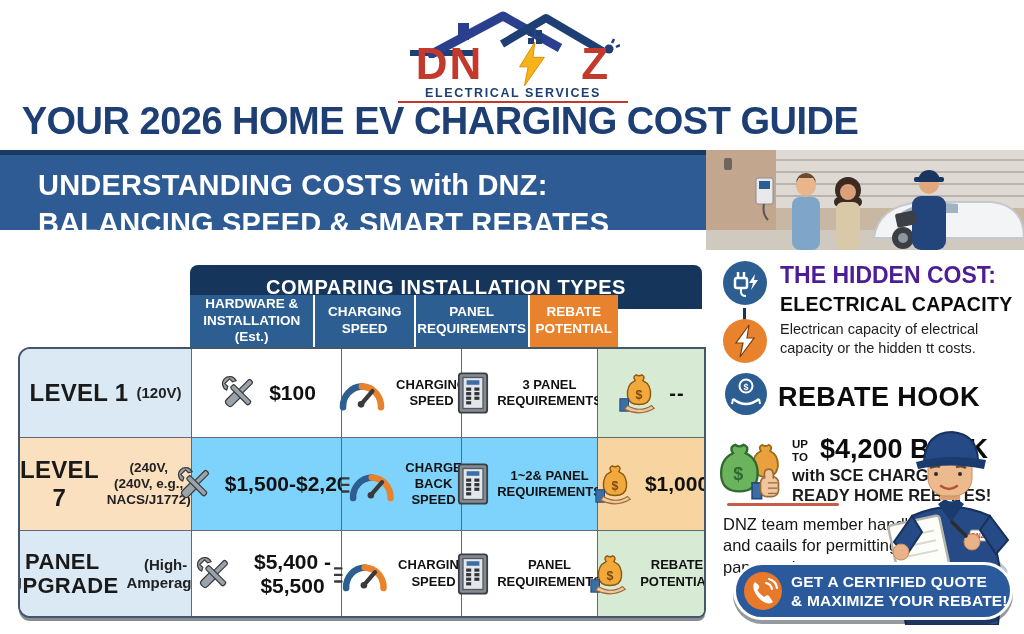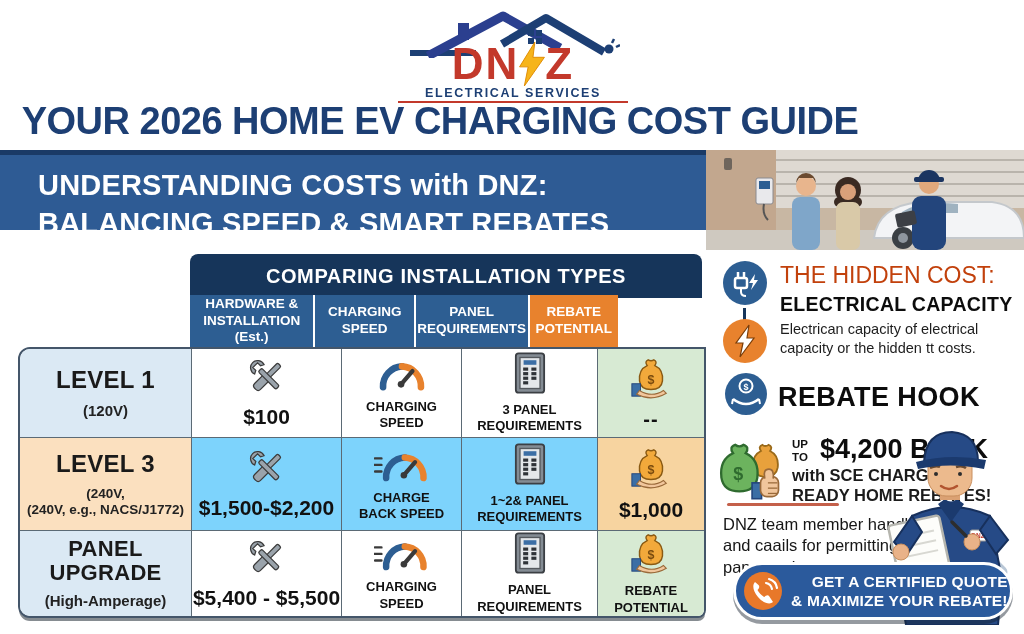--- a/index.html
+++ b/index.html
@@ -4,84 +4,84 @@
 <style>
   html,body{margin:0;padding:0;background:#fff;}
   body{width:1024px;height:634px;position:relative;overflow:hidden;
        font-family:"Liberation Sans",sans-serif;-webkit-font-smoothing:antialiased;}
   .abs{position:absolute;}
   .pre{white-space:pre-line;text-align:center;}
 
   
   .logo{left:398px;top:6px;width:230px;height:92px;text-align:center;}
   .logo-roof{position:absolute;left:8px;top:0;}
-  .logo-row{position:absolute;left:0;top:36px;width:100%;display:flex;align-items:center;justify-content:center;}
+  .logo-row{position:absolute;left:0;top:36px;width:100%;display:flex;align-items:center;justify-content:center;gap:36px;}
   .logo-letters{font-size:44px;font-weight:bold;color:#c3392b;letter-spacing:2px;line-height:1;}
   .logo-tag{position:absolute;left:0;top:80px;width:100%;font-size:12.5px;font-weight:bold;
             color:#1d3f74;letter-spacing:1.6px;border-bottom:2px solid #c3392b;padding-bottom:1px;}
 
   
   .main-title{left:0;top:100px;width:880px;text-align:center;font-size:38px;font-weight:bold;
               color:#1d3f74;letter-spacing:-0.5px;}
 
   
   .banner{left:0;top:150px;width:706px;height:80px;background:#2e5b94;border-top:5px solid #1a3a66;
           box-sizing:border-box;color:#fff;padding:12px 0 0 38px;}
   .banner div{font-size:29px;font-weight:bold;line-height:1.3;letter-spacing:.2px;}
   .photo{left:706px;top:150px;width:318px;height:100px;overflow:hidden;}
 
   
-  .tbl-title{left:190px;top:254px;width:512px;height:44px;background:#16355a;border-radius:8px 8px 0 0;
+  .tbl-title{left:190px;top:265px;width:512px;height:44px;background:#16355a;border-radius:8px 8px 0 0;
              color:#fff;font-weight:bold;font-size:20px;letter-spacing:.6px;display:flex;
              align-items:center;justify-content:center;}
   .tbl-cols{left:190px;top:295px;width:428px;height:52px;display:flex;}
   .tbl-cols .col{background:#2d5e92;color:#fff;font-weight:bold;font-size:13.5px;line-height:1.25;
                  display:flex;align-items:center;justify-content:center;text-align:center;
                  border-right:2px solid #fff;box-sizing:border-box;}
   .tbl-cols .col:last-child{border-right:none;background:#e8822d;}
   .c1{width:150px;} .c2{width:120px;} .c3{width:136px;} .c4{width:106px;}
 
   .tbl-body{left:18px;top:347px;width:684px;display:grid;
             grid-template-columns:172px 150px 120px 136px 106px;
             grid-template-rows:89px 93px 85px;
             border:2px solid #44566a;border-radius:12px 0 8px 12px;overflow:hidden;
             box-shadow:0 4px 0 -1px rgba(35,45,55,.55);background:#fff;}
-  .cell{display:flex;flex-direction:column;align-items:center;justify-content:center;gap:8px;
+  .cell{display:flex;flex-direction:row;align-items:center;justify-content:center;gap:8px;
         border-right:1.6px solid #5b6a75;border-bottom:1.6px solid #5b6a75;background:#fff;
         text-align:center;box-sizing:border-box;}
   .cell:nth-child(5n){border-right:none;}
   .cell.last-row{border-bottom:none;}
   .lbl{font-weight:bold;}
   .lbl .big{font-size:24px;color:#1a1a1a;letter-spacing:.3px;}
   .lbl .sub{font-size:15px;color:#222;font-weight:bold;line-height:1.2;}
   .lbl2 .sub{font-size:13.5px;}
   .bg-blue{background:#dbe9f4;}
   .bg-peach{background:#fbe0bf;}
   .bg-rowpeach{background:#7dd3fc;}
   .bg-rebpeach{background:#f7d4a0;}
   .bg-green{background:#d7ead3;}
   .price{font-size:21px;font-weight:bold;color:#111;}
   .small-cap{font-size:13px;font-weight:bold;color:#111;line-height:1.25;}
   .dashdash{font-size:20px;font-weight:bold;color:#111;letter-spacing:1px;}
 
   
-  .hc-title{left:780px;top:262px;font-size:23px;font-weight:normal;color:#c2410c;}
+  .hc-title{left:780px;top:262px;font-size:23px;font-weight:bold;color:#4c1d95;}
   .hc-sub{left:780px;top:293px;font-size:19.5px;font-weight:bold;color:#0c0c0c;letter-spacing:.3px;}
   .hc-body{left:780px;top:320px;width:236px;font-size:14.5px;color:#1d1d1d;line-height:1.32;}
   .hc-line{left:743px;top:308px;width:3px;height:14px;background:#16355a;}
   .rh-title{left:778px;top:382px;font-size:27px;font-weight:bold;color:#0c0c0c;letter-spacing:.4px;}
   .upto{left:792px;top:438px;font-size:11.5px;font-weight:bold;color:#111;line-height:1.1;}
   .amount{left:820px;top:434px;font-size:27px;font-weight:bold;color:#0c0c0c;}
   .rh-d1{left:792px;top:466px;font-size:16.5px;color:#1b1b1b;font-weight:bold;}
   .rh-d2{left:792px;top:486px;font-size:16.5px;color:#1b1b1b;font-weight:bold;}
   .divider{left:727px;top:503px;width:112px;height:3px;background:#c4604a;border-radius:2px;}
   .team-note{left:723px;top:514px;width:208px;font-size:16.5px;color:#161616;line-height:1.3;}
   .cta{left:733px;top:562px;width:280px;height:58px;background:#2b5a9c;border:3px solid #fff;
        border-radius:32px;box-sizing:border-box;display:flex;align-items:center;gap:8px;
-       box-shadow:0 4px 0 rgba(20,30,45,.45);cursor:pointer;z-index:5;padding-left:7px;text-align:right;}
+       box-shadow:0 4px 0 rgba(20,30,45,.45);cursor:pointer;z-index:5;padding-left:7px;}
   .cta-text{color:#fff;font-weight:bold;font-size:15.5px;line-height:1.25;letter-spacing:.2px;}
   .sparkle{left:952px;top:548px;width:48px;height:48px;background:#b9c7d6;transform:rotate(45deg);
            border-radius:6px;z-index:4;}
   .techman{left:886px;top:420px;z-index:4;}
   .icon-wrap{line-height:0;}
 </style>
 </head>
 <body>
 
 <div class="abs logo">
@@ -225,21 +225,21 @@
       <svg width="44" height="44" viewBox="0 0 46 46">
         <path d="M19,10 q-3,-4 1,-6 q3,2 6,0 q4,2 1,6 q9,4 8,16 q-1,9 -12,9 q-11,0 -12,-9 q-1,-12 8,-16 Z" fill="#f2a93b" stroke="#8a5a13" stroke-width="1.5"></path>
         <text x="23" y="29" font-size="13" font-weight="bold" fill="#7a4b0e" text-anchor="middle">$</text>
         <rect x="3" y="29" width="9" height="13" fill="#3b6ea5" stroke="#23457c"></rect>
         <path d="M11,36 q13,8 25,0 l3,3 q-15,9 -31,1 Z" fill="#f1c69c" stroke="#9a6a3a" stroke-width="1.2"></path>
       </svg></span>
     <span class="dashdash">--</span>
   </div>
 
   <div class="cell lbl lbl2 bg-peach">
-    <span class="big">LEVEL 3</span>
+    <span class="big">LEVEL 7</span>
     <span class="sub pre">(240V,
 (240V, e.g., NACS/J1772)</span>
   </div>
   <div class="cell bg-rowpeach">
     <span class="icon-wrap">
       <svg width="44" height="40" viewBox="0 0 48 48" fill="#9aa3ab" stroke="#3c3c3c" stroke-width="1.5">
         <g transform="rotate(45 24 24)">
             <rect x="21" y="3" width="6" height="19" rx="2"></rect>
             <rect x="19" y="23" width="10" height="21" rx="4"></rect>
           </g>

